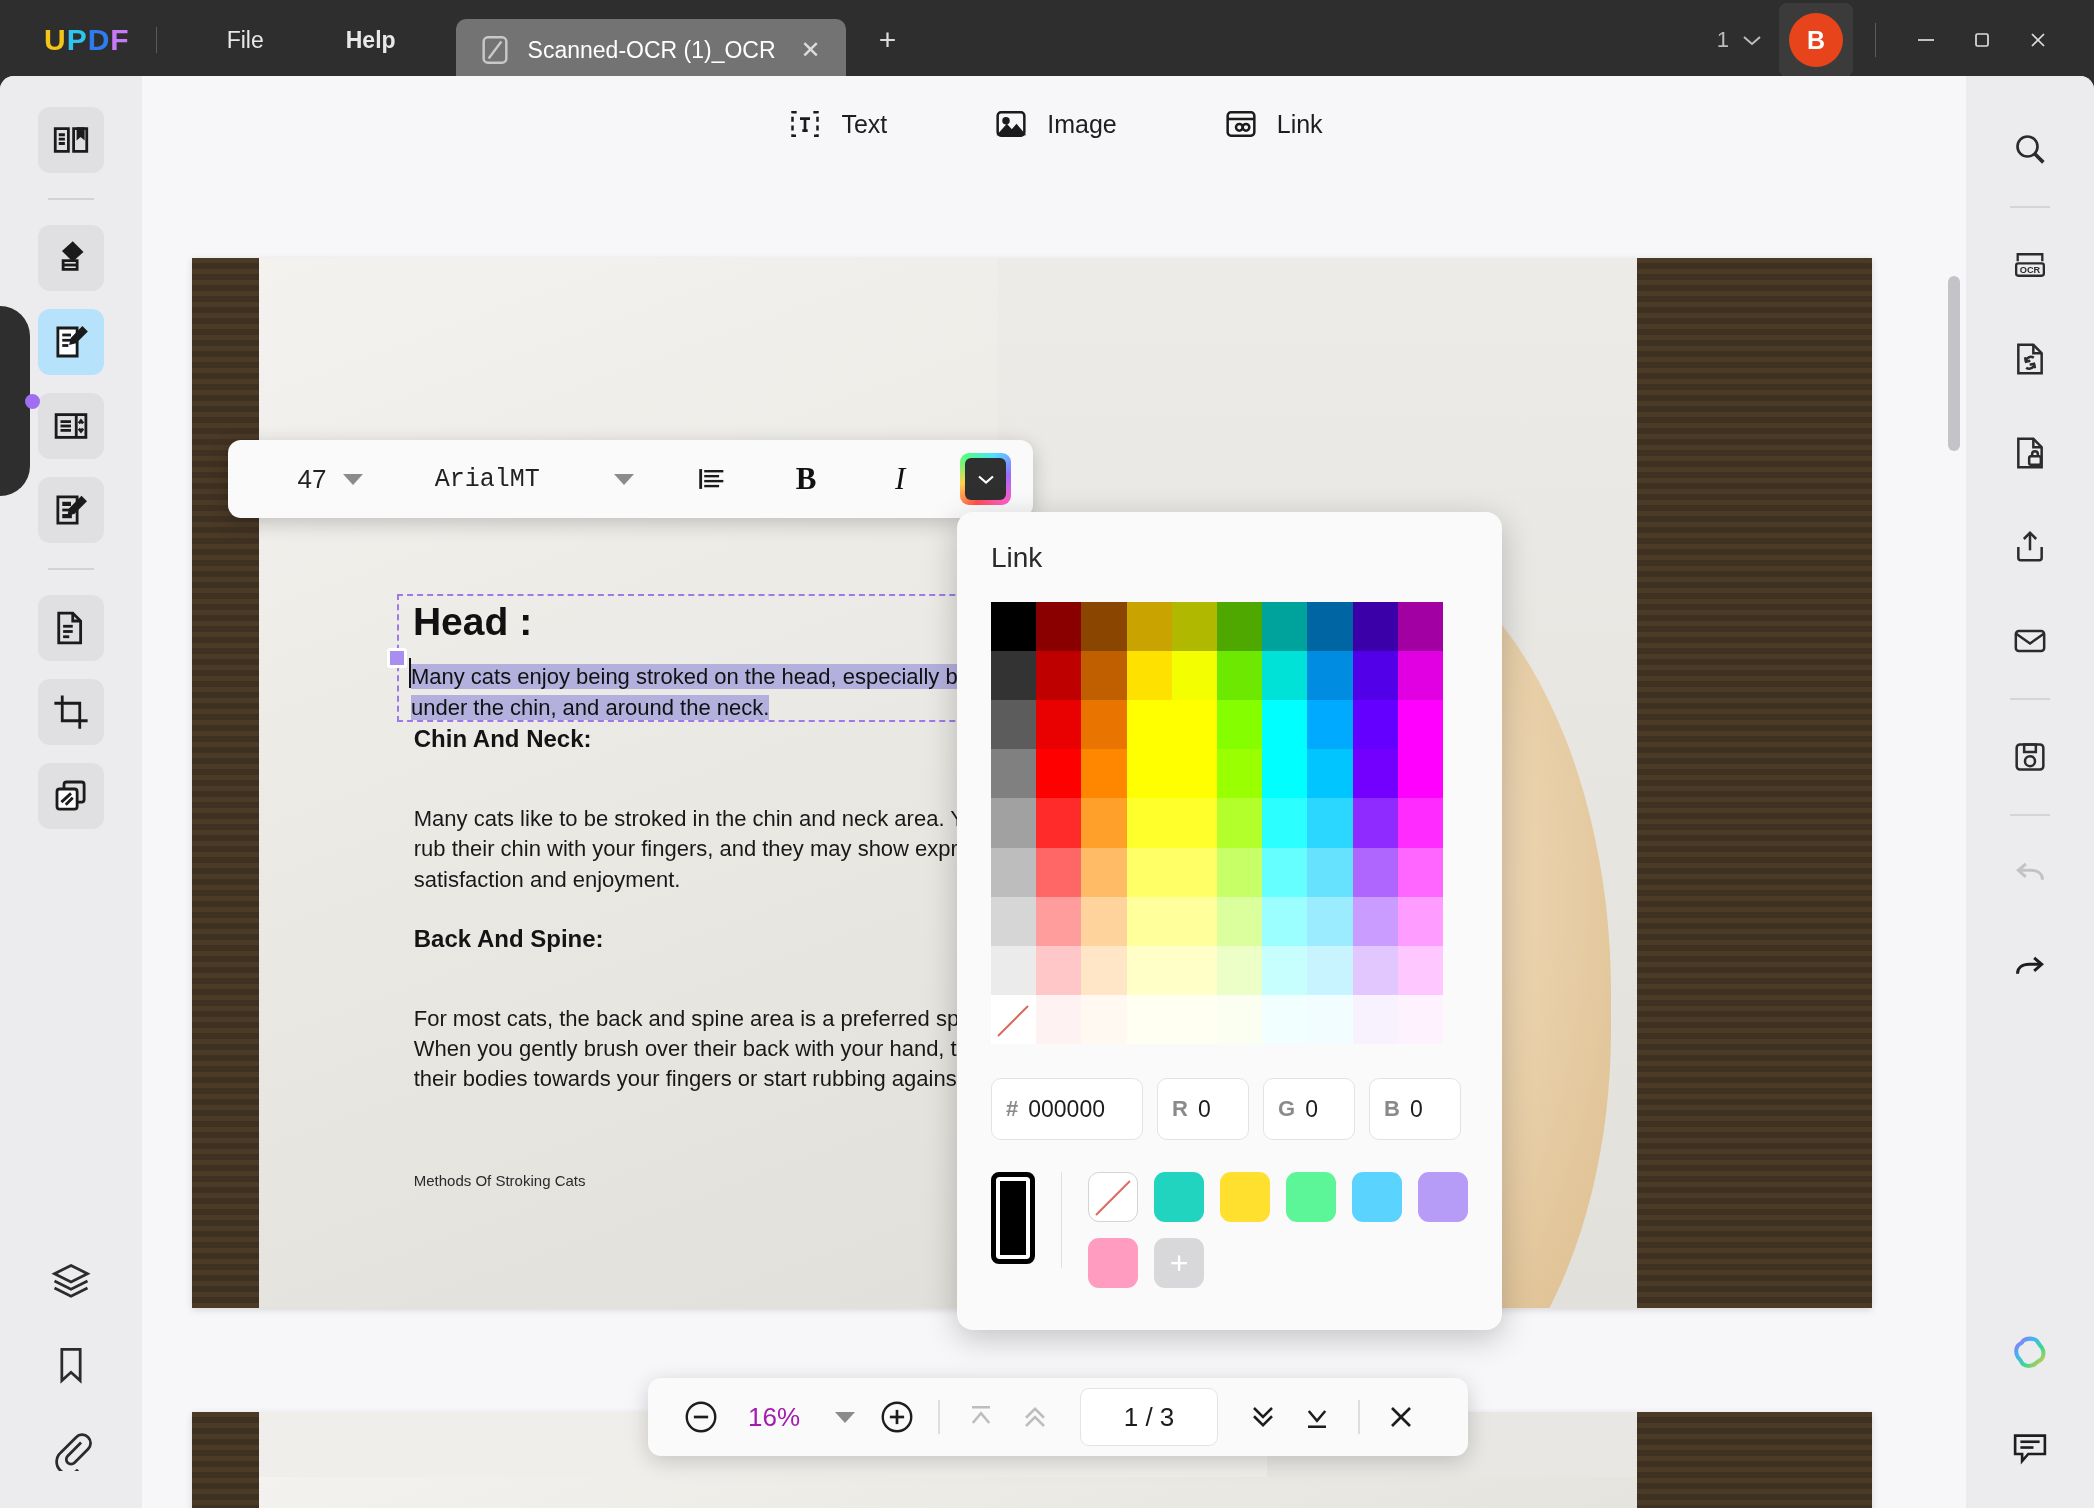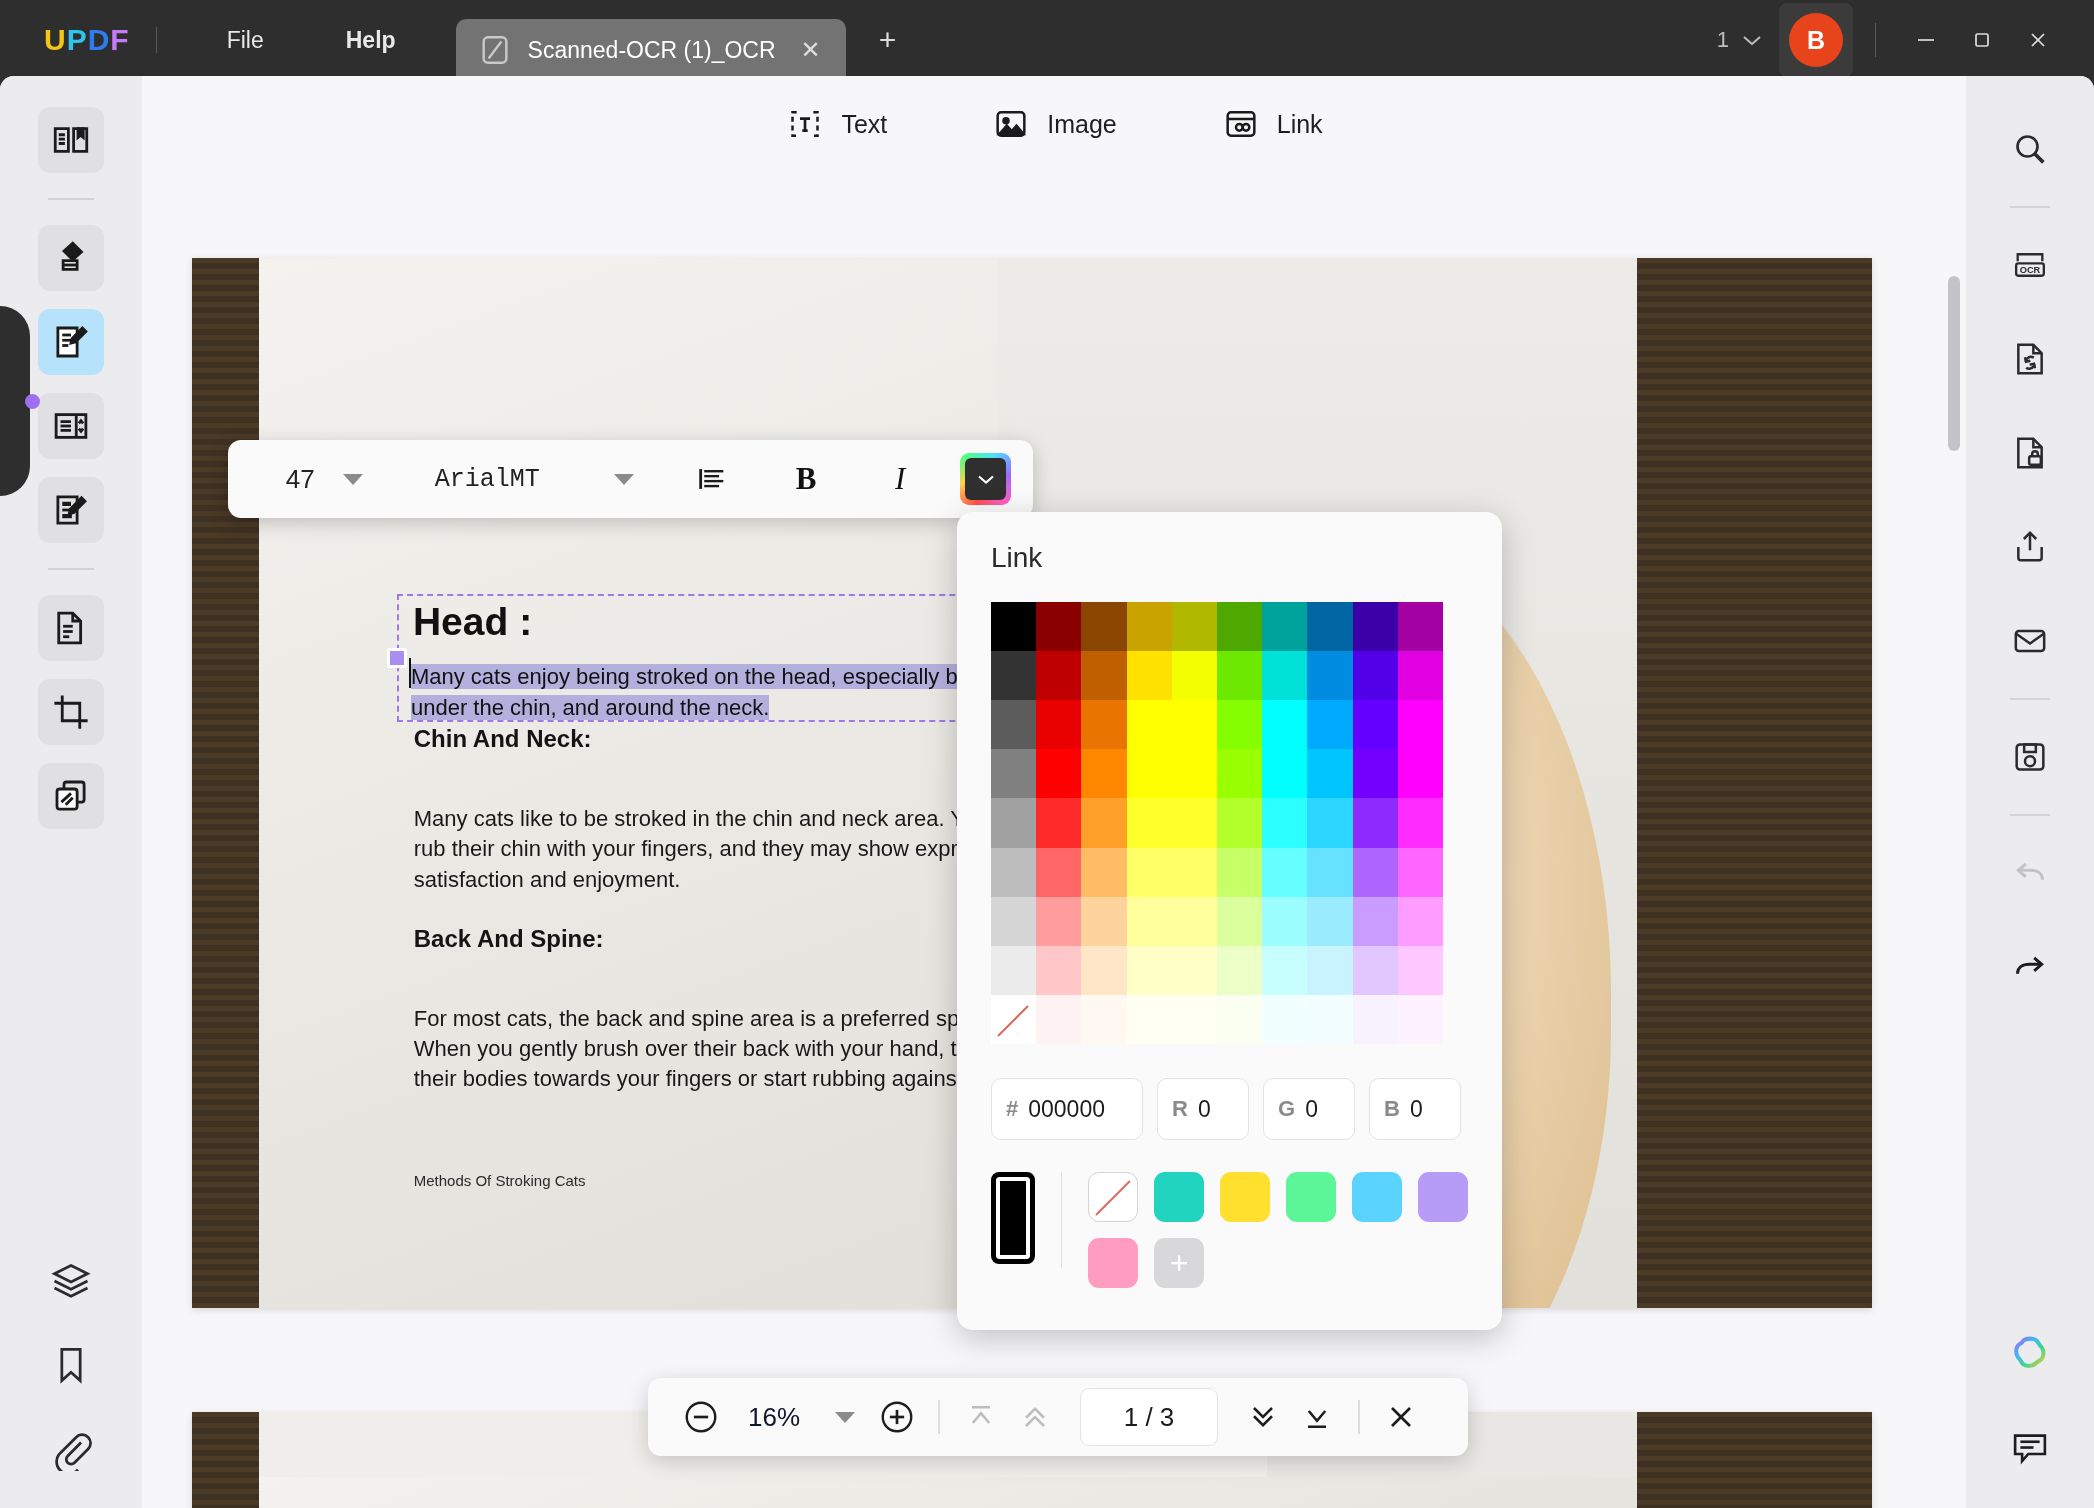--- a/index.html
+++ b/index.html
@@ -157,21 +157,21 @@
   #vscroll{ position:absolute; right:6px; top:104px; width:12px; height:1330px;}
   #vthumb{ position:absolute; top:96px; left:0; width:12px; height:175px;
            background:#c4c4c8; border-radius:6px;}
 
   
   #fmtbar{
     position:absolute; left:228px; top:440px; width:805px; height:78px;
     background:#fafafa; border-radius:13px; box-shadow:0 5px 20px rgba(0,0,0,.20);
     display:flex; align-items:center; padding:0 22px; gap:0;
   }
-  .fsize{ font-size:26px; color:#222; width:78px; text-align:center; padding-left:24px;}
+  .fsize{ font-size:26px; color:#222; width:78px; text-align:right; padding-left:24px;}
   .caretdn{ width:0;height:0;border-left:10px solid transparent;border-right:10px solid transparent;
             border-top:11px solid #8b8b8b;}
   .ffont{ font-family:"Liberation Mono", monospace; font-size:25px; color:#222;
           width:220px; text-align:center;}
   .fbtn{ width:62px; height:56px; display:flex; align-items:center; justify-content:center;
          border-radius:8px;}
   .fb-b{ font-size:31px; font-weight:800; font-family:"Liberation Serif",serif; color:#111;}
   .fb-i{ font-size:31px; font-style:italic; font-family:"Liberation Serif",serif; color:#111;}
   #colorbtn{ width:52px; height:52px; border-radius:9px; margin-left:6px;
     background:conic-gradient(from 200deg,#ff4d4d,#ffd24d,#4dff88,#4de0ff,#9a6bff,#ff5ec4,#ff4d4d);
@@ -210,21 +210,21 @@
 
   
   #bottombar{
     position:absolute; left:648px; top:1378px; width:820px; height:78px;
     background:#fafafa; border-radius:13px; box-shadow:0 5px 22px rgba(0,0,0,.18);
     display:flex; align-items:center; padding:0 26px;
   }
   .bb{ width:54px; height:54px; display:flex; align-items:center; justify-content:center;
        border-radius:8px; color:#1d1d1d;}
   .bb.dis{ color:#bdbdbd;}
-  #zoomval{ font-size:26px; color:#0f172a; width:92px; text-align:center;}
+  #zoomval{ font-size:26px; color:#a21caf; width:92px; text-align:center;}
   .bsep{ width:2px; height:34px; background:#dedee0; margin:0 14px;}
   #pagebox{ background:#fff; border:1px solid #e4e4e6; border-radius:9px; height:58px;
             min-width:138px; display:flex; align-items:center; justify-content:center;
             font-size:26px; color:#1c1c1c; margin:0 18px;}
 </style>
 </head>
 <body>
 
 <div id="titlebar">
   <div class="logo">

